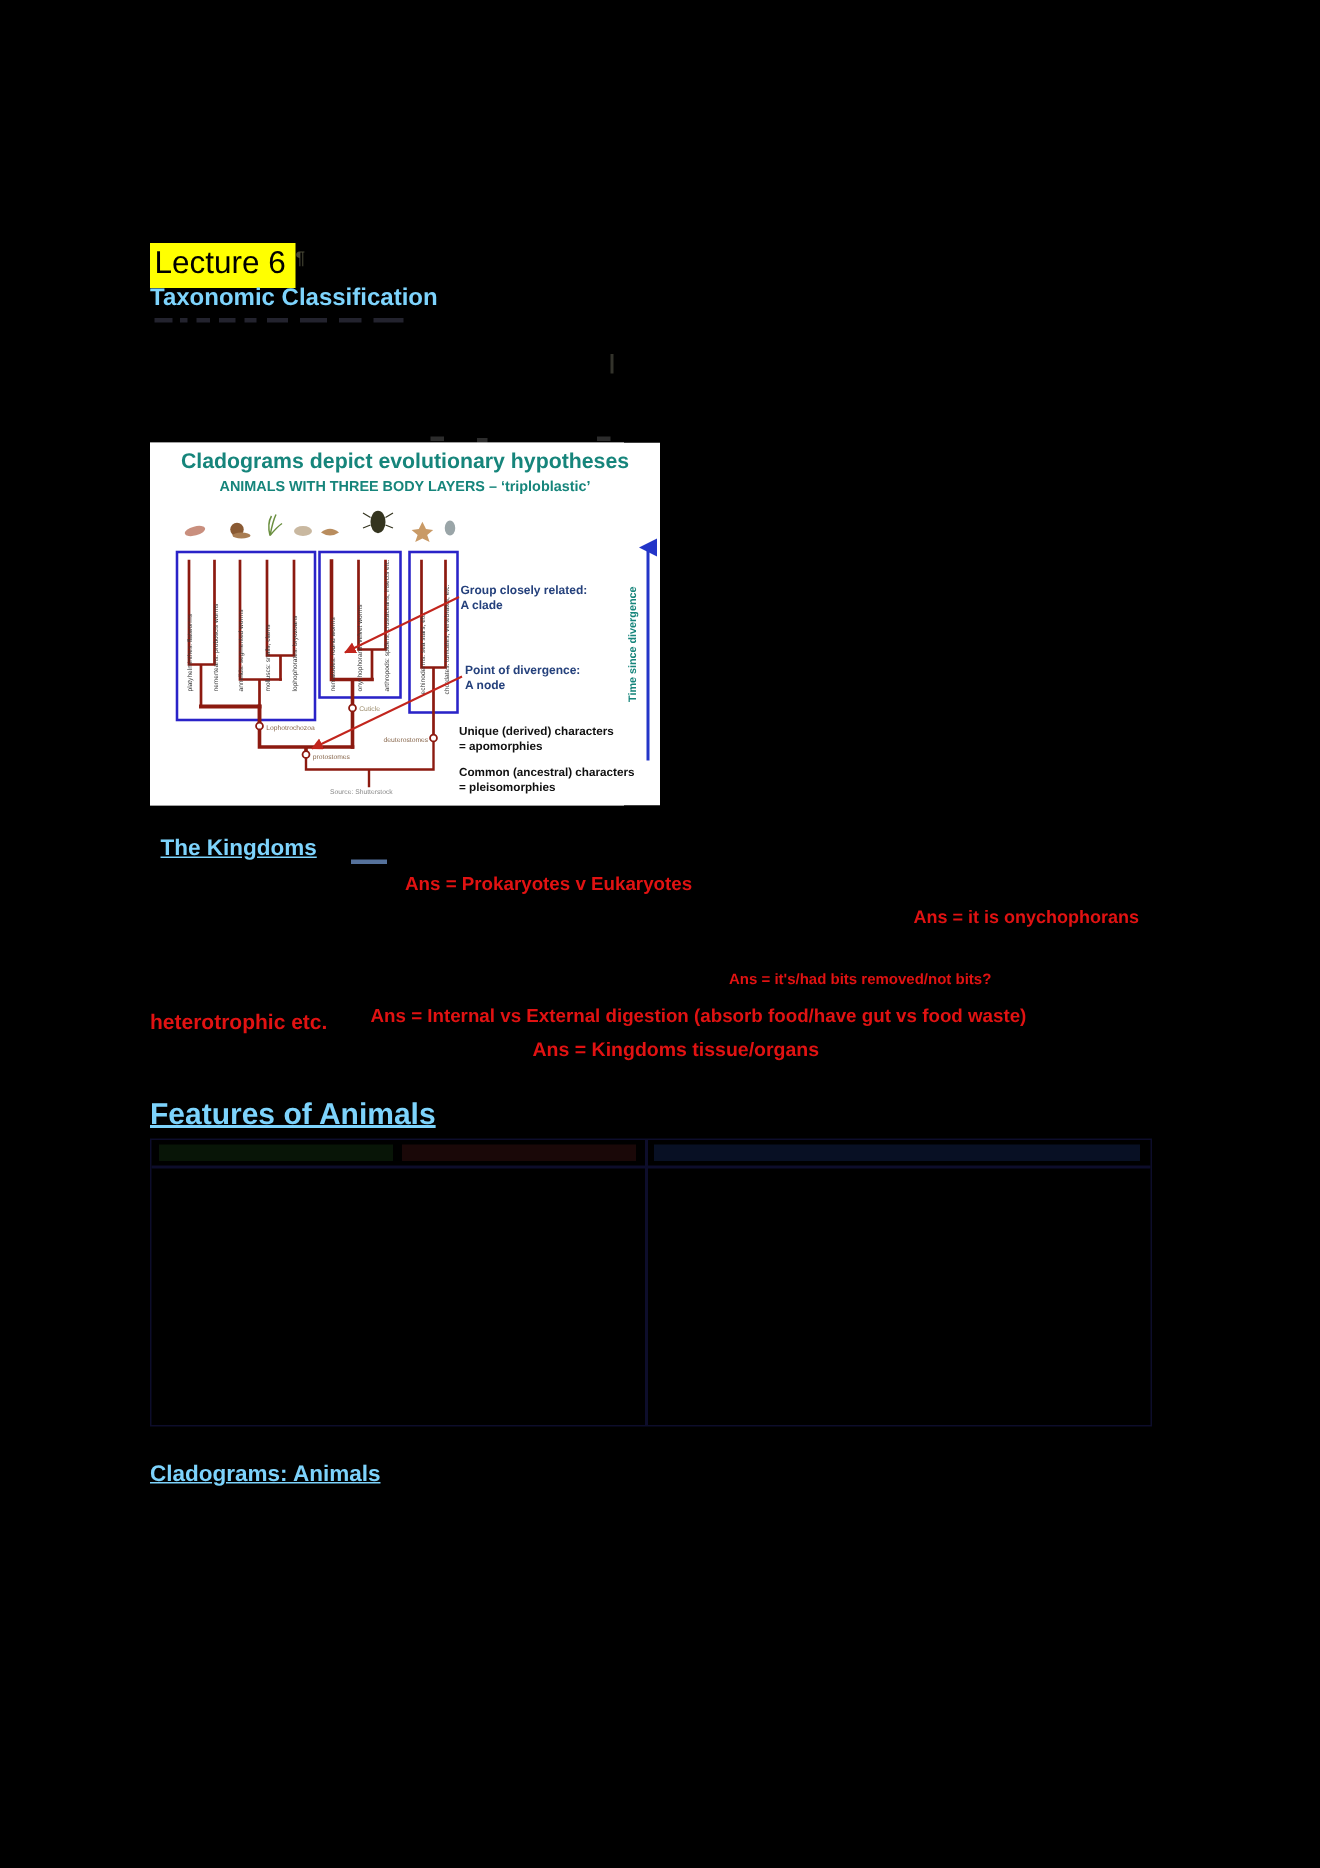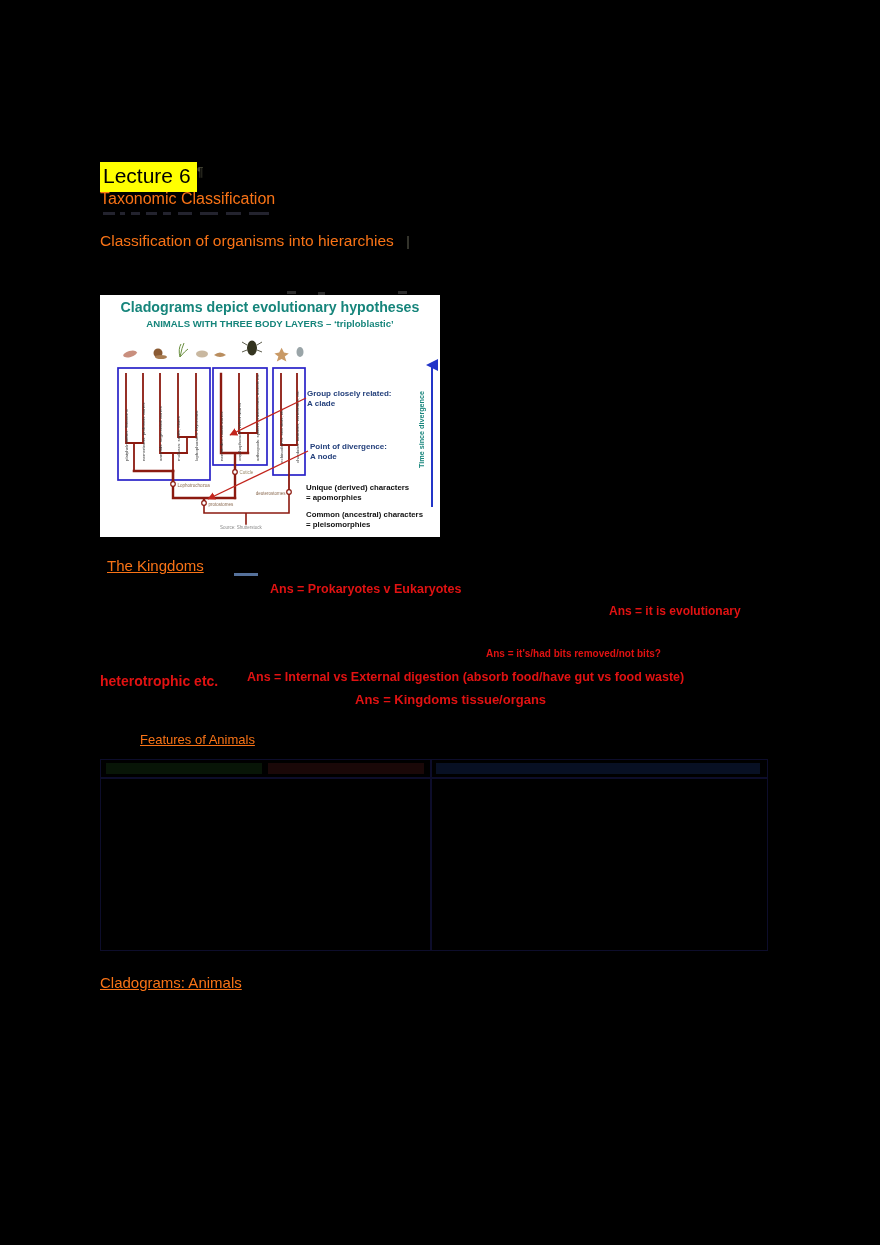--- a/index.html
+++ b/index.html
@@ -4,25 +4,25 @@
 <style>
   html,body{margin:0;padding:0;background:#000;}
   #page{position:relative;width:880px;height:1245px;background:#000;overflow:hidden;
         font-family:"Liberation Sans",sans-serif;}
   .abs{position:absolute;}
   
   #lecture-title{left:100px;top:162px;background:#ffff00;color:#000;
      font-size:21px;padding:1px 6px 3px 3px;line-height:26px;}
   #pilcrow{left:197px;top:165px;color:#4a4a38;font-size:12px;}
   
-  .h-blue{color:#f97316;font-weight:normal;white-space:nowrap;}
+  .h-blue{color:#7dd3fc;font-weight:bold;white-space:nowrap;}
   #h1{left:100px;top:190px;font-size:16px;}
   #h2{left:100px;top:232px;font-size:15.5px;}
   #h3{left:107px;top:557px;font-size:15px;text-decoration:underline;}
-  #h4{left:100px;top:732px;font-size:13px;text-decoration:underline;margin-left:40px;}
+  #h4{left:100px;top:732px;font-size:20px;text-decoration:underline;}
   #h5{left:100px;top:974px;font-size:15px;text-decoration:underline;}
   #h3-tail{left:234px;top:573px;width:24px;height:3px;background:#55719b;}
   #h2-cursor{left:407px;top:236px;width:2px;height:13px;background:#33332b;}
   
   .dash{position:absolute;height:3px;background:#23232e;}
   
   .red{position:absolute;color:#e11212;font-weight:bold;white-space:nowrap;}
   #qa1{left:270px;top:582px;font-size:12.5px;}
   #qa2{left:609px;top:604px;font-size:12px;}
   #qa3{left:100px;top:625px;font-size:14px;margin-top:48px;}
@@ -56,21 +56,20 @@
     <div class="dash" style="left:120px;top:212px;width:5px;"></div>
     <div class="dash" style="left:131px;top:212px;width:9px;"></div>
     <div class="dash" style="left:146px;top:212px;width:11px;"></div>
     <div class="dash" style="left:163px;top:212px;width:8px;"></div>
     <div class="dash" style="left:178px;top:212px;width:14px;"></div>
     <div class="dash" style="left:200px;top:212px;width:18px;"></div>
     <div class="dash" style="left:226px;top:212px;width:15px;"></div>
     <div class="dash" style="left:249px;top:212px;width:20px;"></div>
   </div>
 
-  <div id="h2" class="abs h-blue">Classification of organisms into hierarchies</div>
   <div id="h2-cursor" class="abs"></div>
 
   <div>
     <div class="dash" style="left:287px;top:291px;width:9px;background:#2c2c2c;"></div>
     <div class="dash" style="left:318px;top:292px;width:7px;background:#2c2c2c;"></div>
     <div class="dash" style="left:398px;top:291px;width:9px;background:#2c2c2c;"></div>
   </div>
 
   <div id="figure" class="abs">
     <svg width="340" height="242" viewBox="0 0 340 242">
@@ -169,21 +168,21 @@
       <text transform="translate(324 173) rotate(-90)" font-size="7.2" font-weight="bold" fill="#16857b">Time since divergence</text>
 
       <text x="120" y="234" font-size="4.5" fill="#8a8a8a">Source: Shutterstock</text>
     </svg>
   </div>
 
   <div id="h3" class="abs h-blue">The Kingdoms</div>
   <div id="h3-tail" class="abs"></div>
 
   <div id="qa1" class="red">Ans = Prokaryotes v Eukaryotes</div>
-  <div id="qa2" class="red">Ans = it is evolutionary</div>
+  <div id="qa2" class="red">Ans = it is onychophorans</div>
   <div id="qa3" class="red">heterotrophic etc.</div>
   <div id="qa4" class="red">Ans = it's/had bits removed/not bits?</div>
   <div id="qa5" class="red">Ans = Internal vs External digestion (absorb food/have gut vs food waste)</div>
   <div id="qa6" class="red">Ans = Kingdoms tissue/organs</div>
 
   <div id="h4" class="abs h-blue">Features of Animals</div>
 
   <div id="doc-table" class="abs">
     <div id="tbl-hline"></div>
     <div id="tbl-vline"></div>

